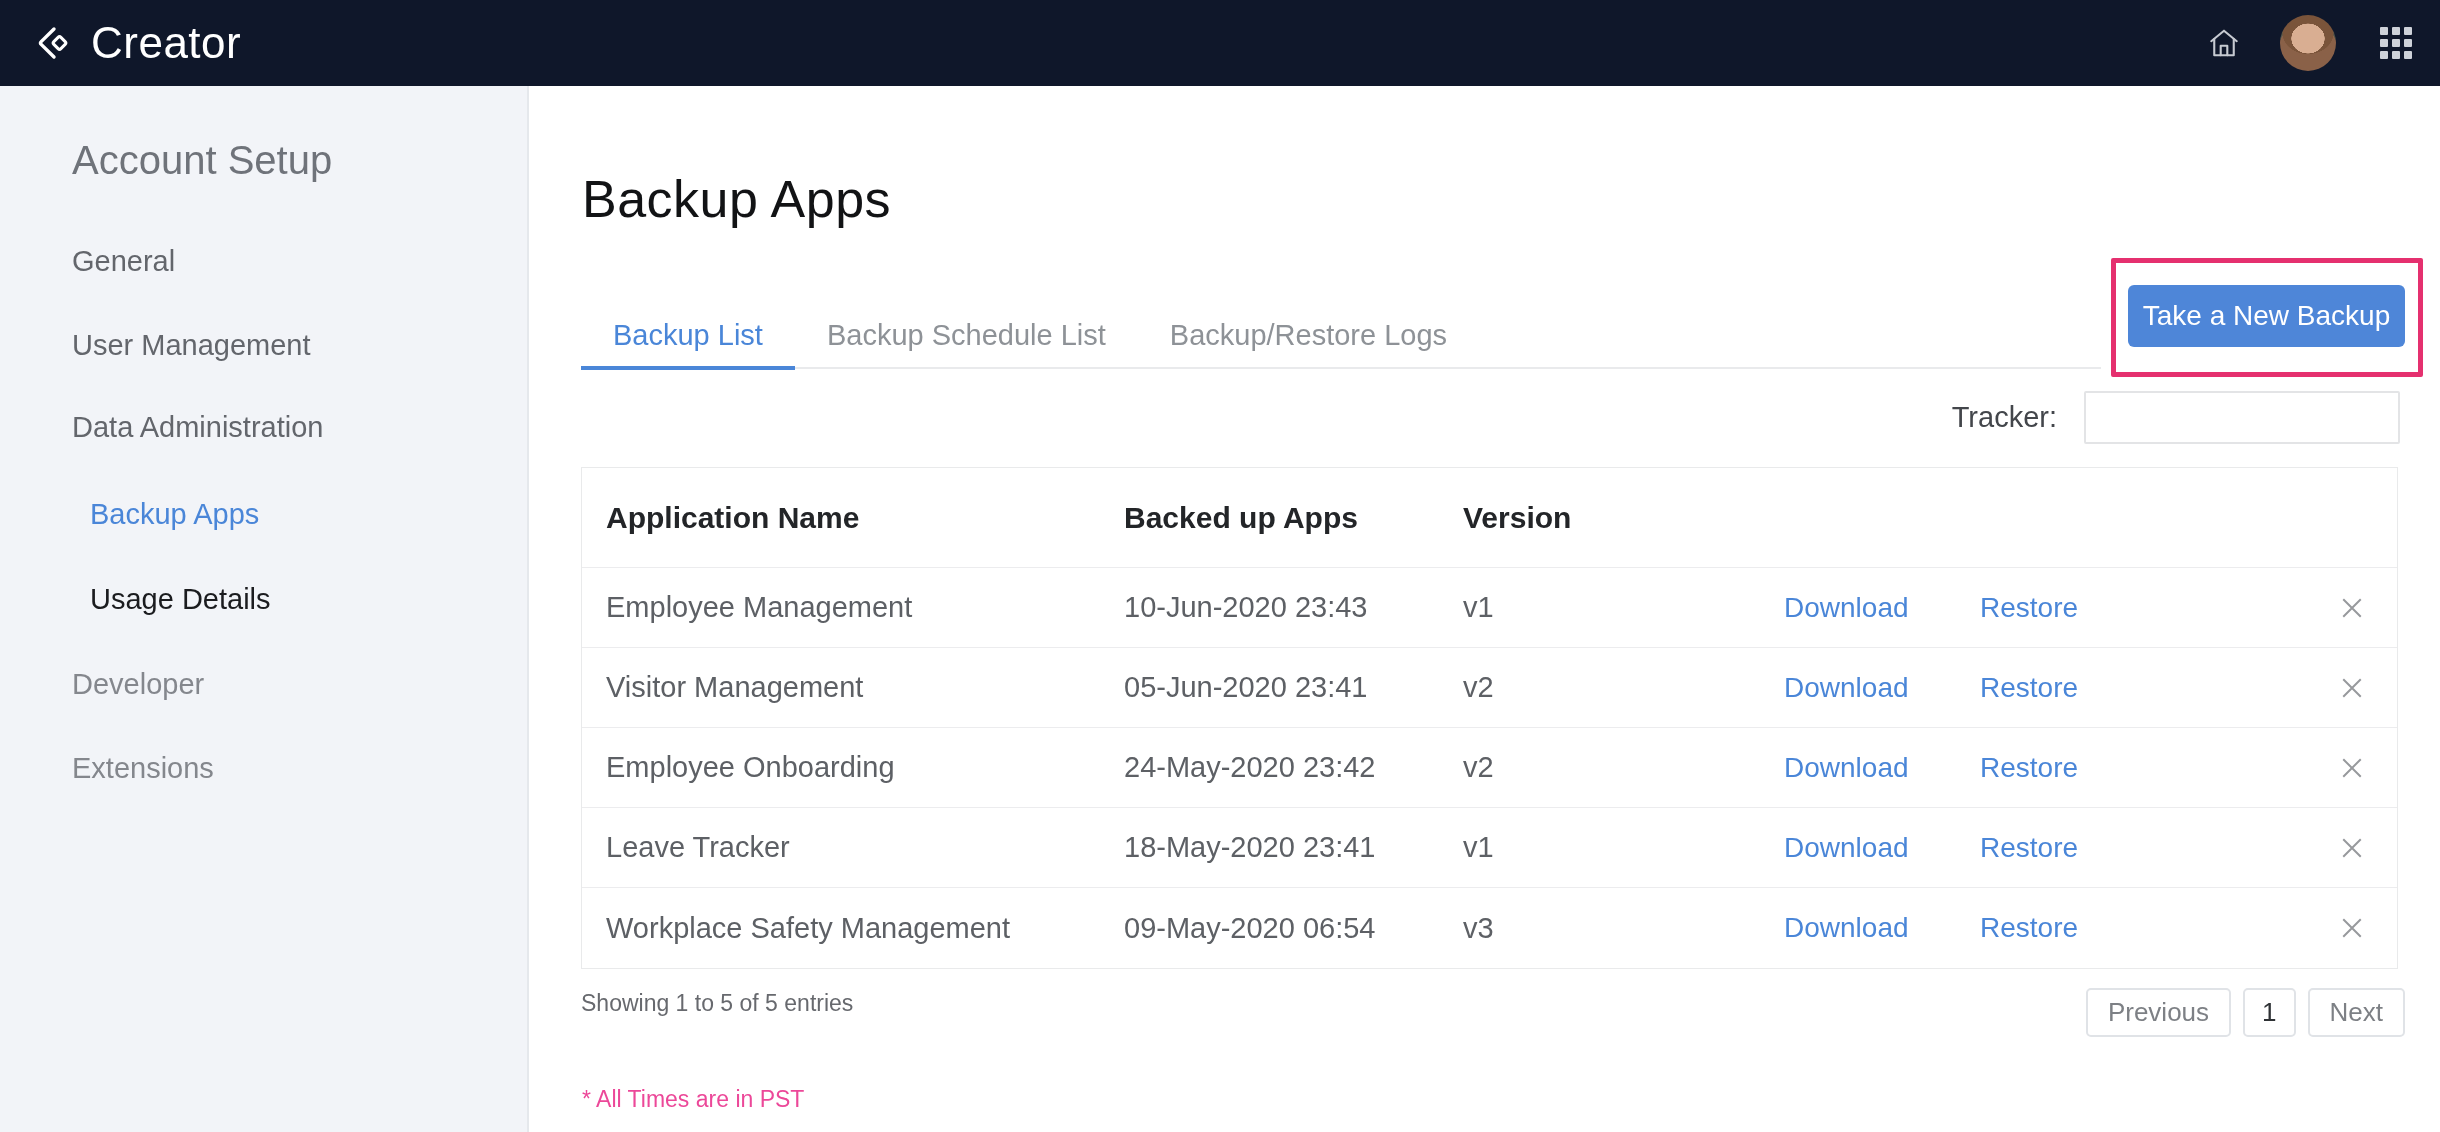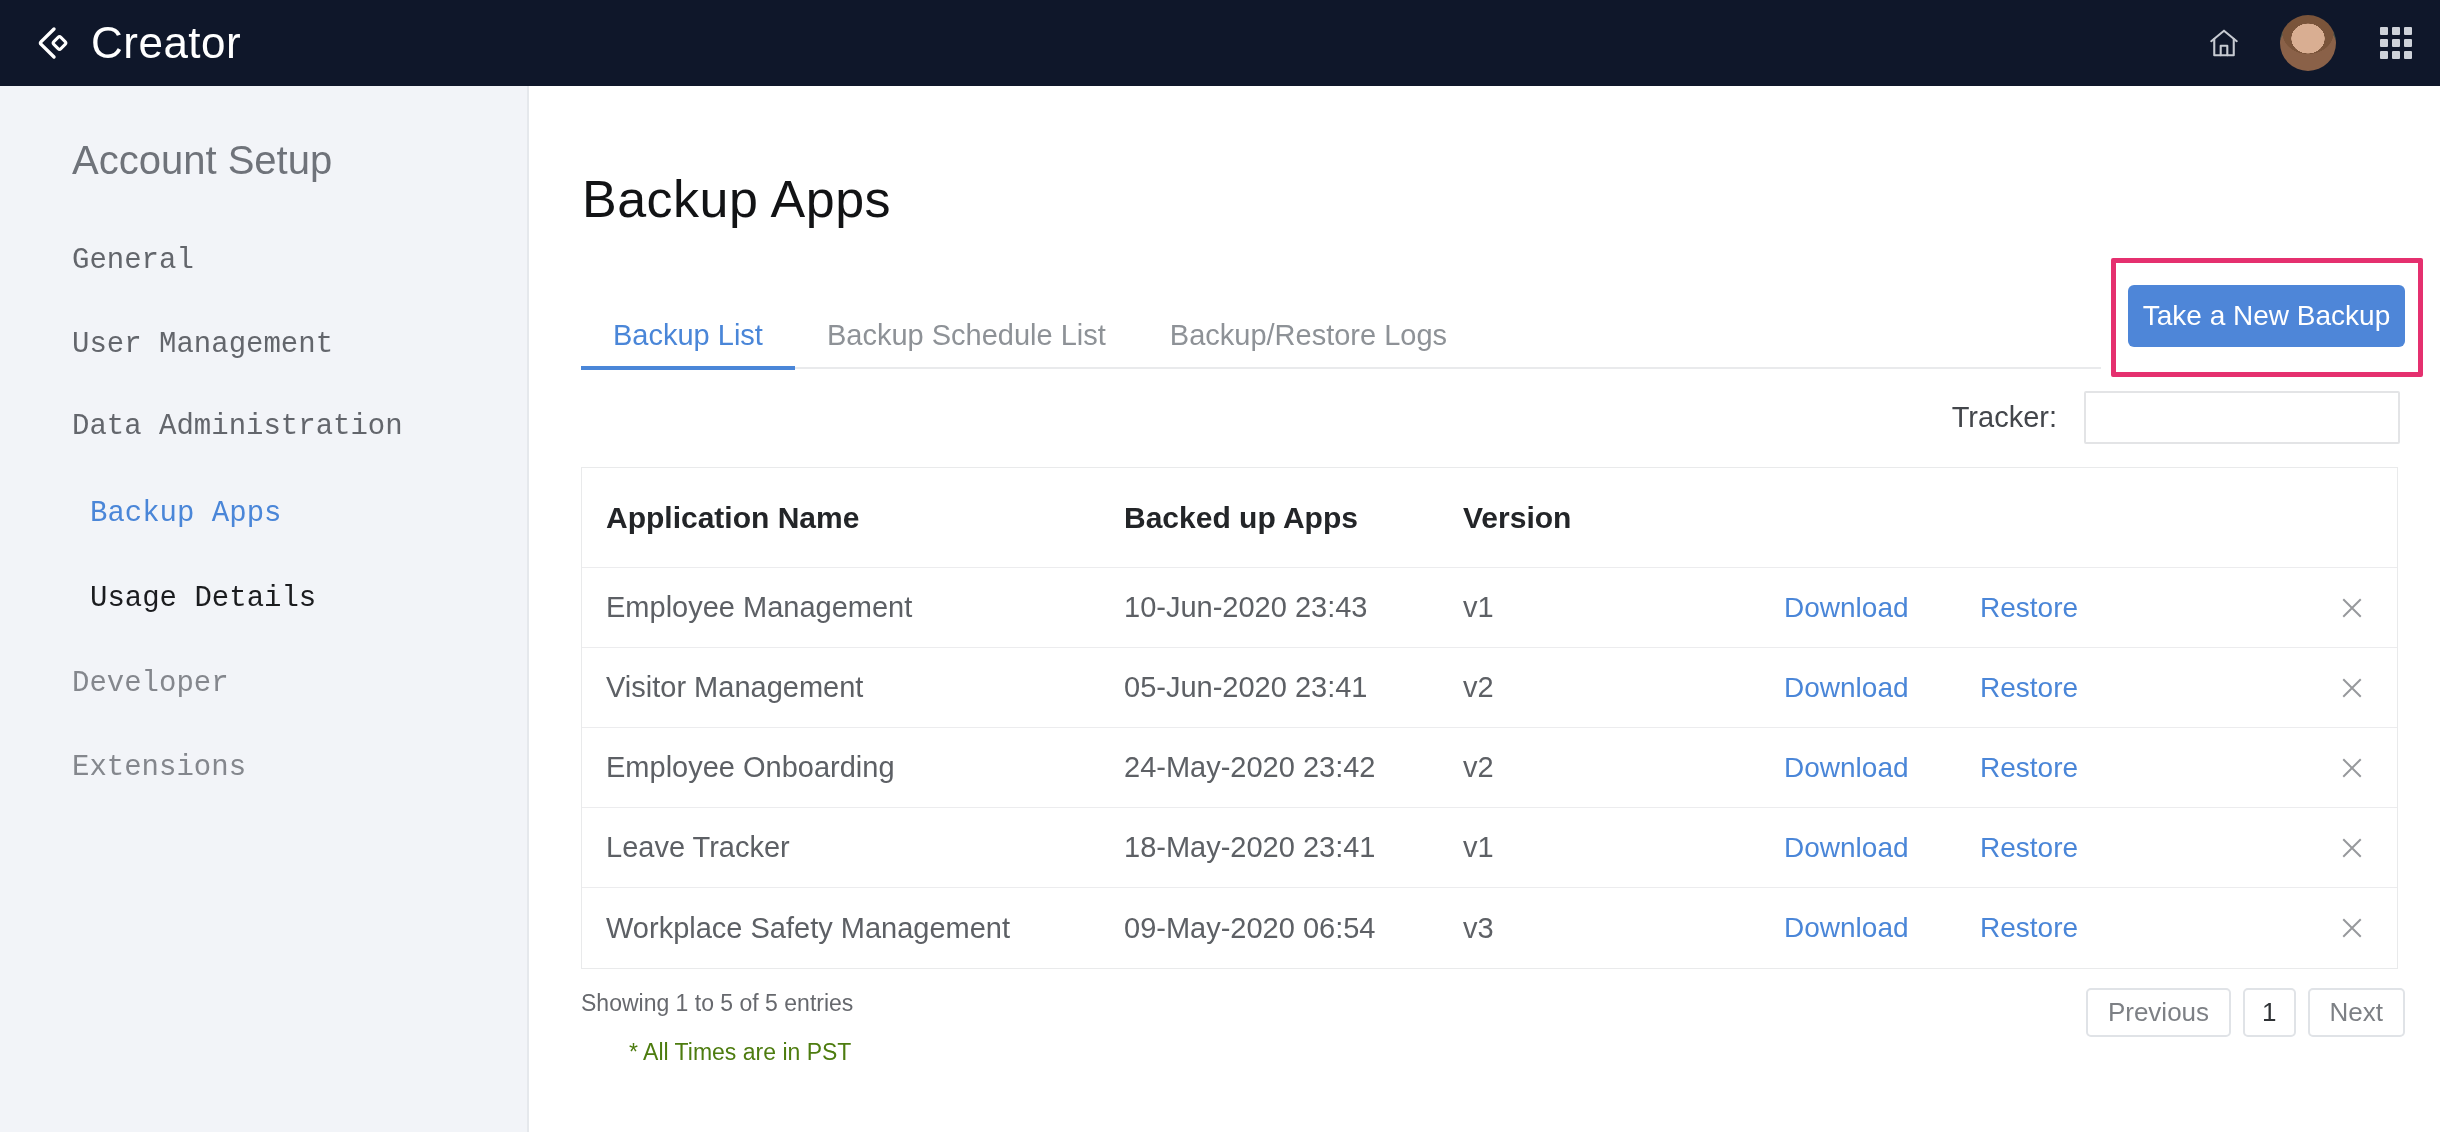--- a/index.html
+++ b/index.html
@@ -25,21 +25,21 @@
       linear-gradient(140deg,#5c5b4c,#4b4e44);
   }
   .grid-btn { display:flex; cursor:pointer; }
 
   
   .shell { display:flex; height:1046px; }
 
   
   .sidebar { width:529px; flex:none; background:#f2f4f8; border-right:2px solid #e5e8ec; position:relative; }
   .side-heading { position:absolute; left:72px; top:52px; font-size:40px; line-height:44px; color:#6f737a; }
-  .side-item { position:absolute; left:72px; font-size:29px; line-height:34px; color:#63666c; cursor:pointer;font-family:Liberation Mono, monospace; }
+  .side-item { position:absolute; left:72px; font-size:29px; line-height:34px; color:#63666c; cursor:pointer; }
   .side-item.sub { left:90px; }
   .side-item.active { color:#4a86d8; }
   .side-item.emph { color:#1b1c1f; }
   .side-item.dim { color:#84878d; }
 
   
   .main { position:relative; flex:1; background:#ffffff; }
   .page-title { position:absolute; left:53px; top:83px; font-size:52px; font-weight:300; color:#121315; letter-spacing:.5px; }
 
   .tabbar { position:absolute; left:52px; top:218px; width:1520px; height:65px; display:flex; border-bottom:2px solid #e9eaec;text-align:center; }
@@ -69,21 +69,21 @@
   .cell-x { display:flex; justify-content:center; align-items:center; cursor:pointer; }
 
   .entries-summary { position:absolute; left:52px; top:904px; font-size:23px; color:#67696e; }
   .pagination { position:absolute; right:35px; top:902px; display:flex; gap:12px; }
   .page-btn {
     height:49px; border:2px solid #e0e3e7; border-radius:5px; background:#ffffff;
     display:flex; align-items:center; justify-content:center;
     font-size:26px; color:#7d8085; font-family:inherit; padding:0 20px; cursor:pointer;
   }
   .page-btn.current { color:#2e3134; padding:0 17px; }
-  .footnote { position:absolute; left:53px; top:953px; font-size:23px; color:#4d7c0f;margin-left:47px; }
+  .footnote { position:absolute; left:53px; top:1000px; font-size:23px; color:#ec4899; }
 </style>
 </head>
 <body>
 
 <div class="topbar">
   <div class="logo-wrap">
     <span style="display:flex;">
       <svg width="38" height="40" viewBox="0 0 38 40">
         <path d="M21 6 L8.2 18.6 a2 2 0 0 0 0 2.8 L21 34" fill="none" stroke="#ffffff" stroke-width="3.4" stroke-linecap="round" stroke-linejoin="round"></path>
         <rect x="21.5" y="15" width="10" height="10" rx="2" fill="none" stroke="#ffffff" stroke-width="3" transform="rotate(45 26.5 20)"></rect>

